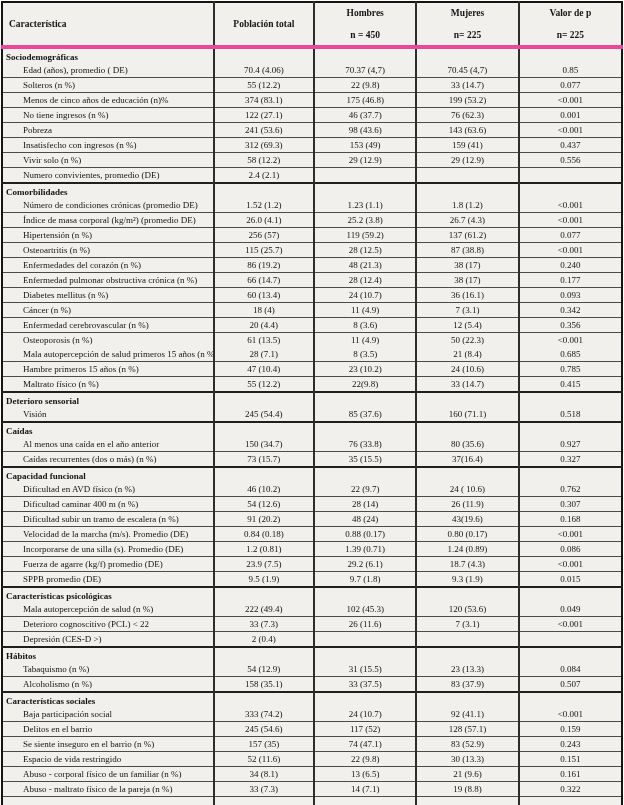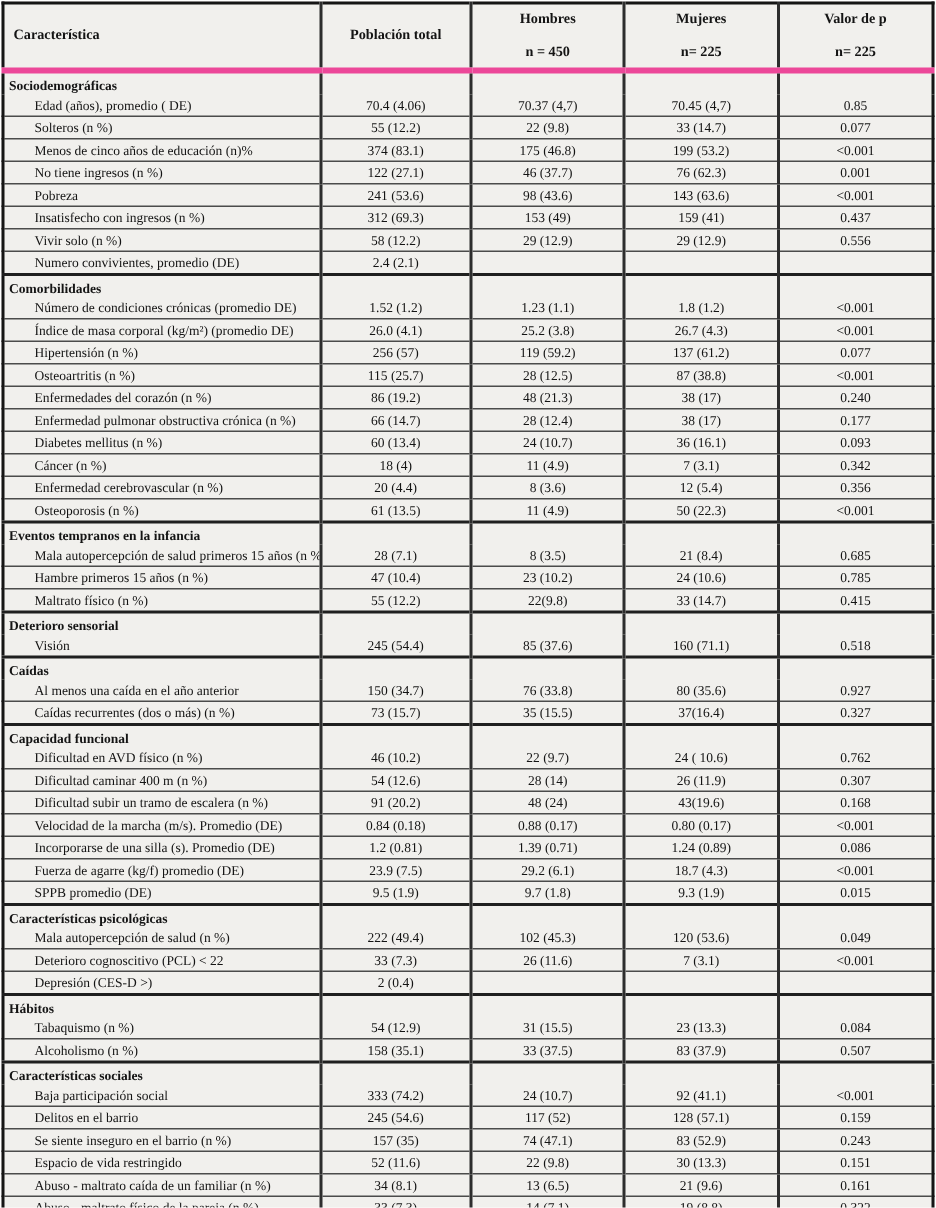--- a/index.html
+++ b/index.html
@@ -230,27 +230,20 @@
           <td class="cell-num">12 (5.4)</td>
           <td class="cell-num">0.356</td>
         </tr>
         <tr class="data-row">
           <td class="cell-label">Osteoporosis (n %)</td>
           <td class="cell-num">61 (13.5)</td>
           <td class="cell-num">11 (4.9)</td>
           <td class="cell-num">50 (22.3)</td>
           <td class="cell-num">&lt;0.001</td>
         </tr>
-        <tr class="section-row">
-          <td class="section-title">Eventos tempranos en la infancia</td>
-          <td></td>
-          <td></td>
-          <td></td>
-          <td></td>
-        </tr>
         <tr class="data-row first-data">
           <td class="cell-label">Mala autopercepción de salud primeros 15 años (n %)</td>
           <td class="cell-num">28 (7.1)</td>
           <td class="cell-num">8 (3.5)</td>
           <td class="cell-num">21 (8.4)</td>
           <td class="cell-num">0.685</td>
         </tr>
         <tr class="data-row">
           <td class="cell-label">Hambre primeros 15 años (n %)</td>
           <td class="cell-num">47 (10.4)</td>
@@ -434,21 +427,21 @@
           <td class="cell-num">0.243</td>
         </tr>
         <tr class="data-row">
           <td class="cell-label">Espacio de vida restringido</td>
           <td class="cell-num">52 (11.6)</td>
           <td class="cell-num">22 (9.8)</td>
           <td class="cell-num">30 (13.3)</td>
           <td class="cell-num">0.151</td>
         </tr>
         <tr class="data-row">
-          <td class="cell-label">Abuso - maltrato caída de un familiar (n %)</td>
+          <td class="cell-label">Abuso - corporal físico de un familiar (n %)</td>
           <td class="cell-num">34 (8.1)</td>
           <td class="cell-num">13 (6.5)</td>
           <td class="cell-num">21 (9.6)</td>
           <td class="cell-num">0.161</td>
         </tr>
         <tr class="data-row">
           <td class="cell-label">Abuso - maltrato físico de la pareja (n %)</td>
           <td class="cell-num">33 (7.3)</td>
           <td class="cell-num">14 (7.1)</td>
           <td class="cell-num">19 (8.8)</td>

